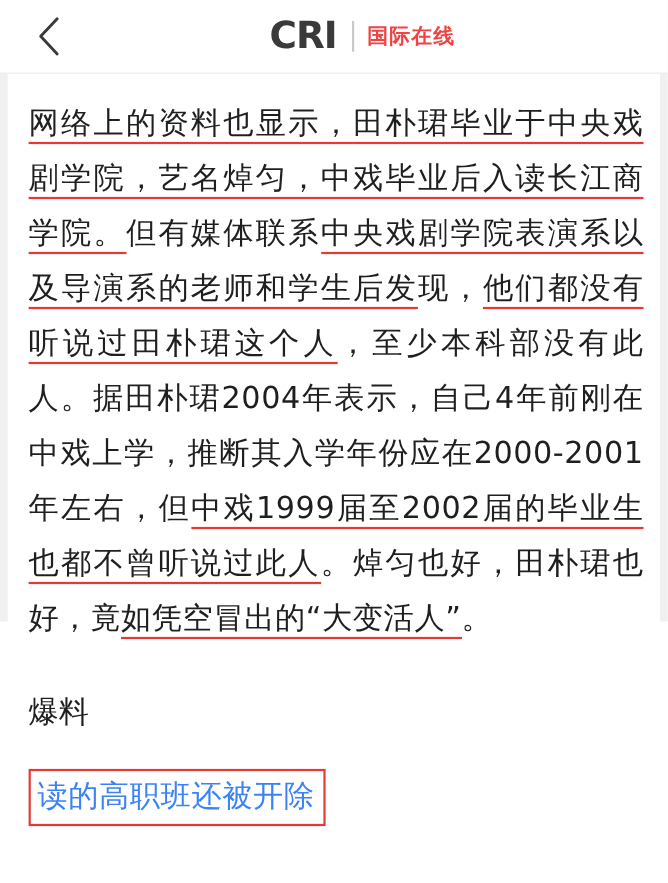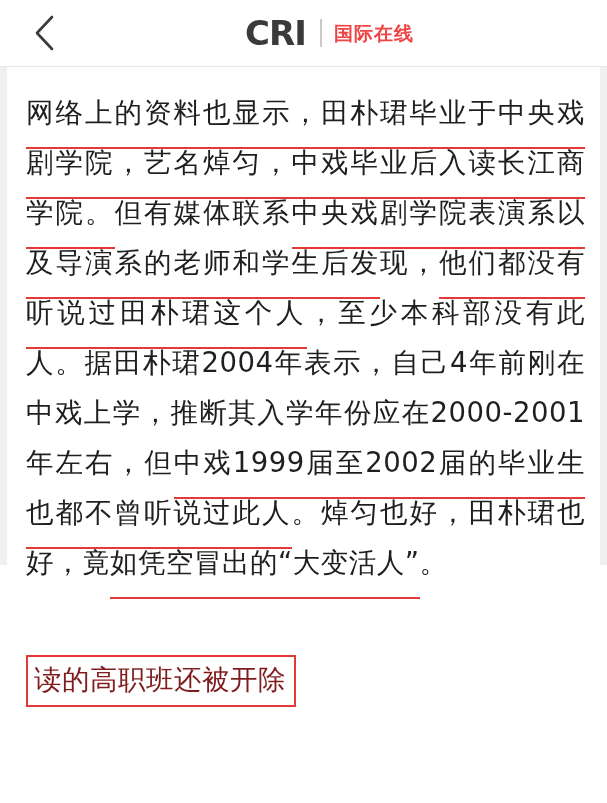--- a/index.html
+++ b/index.html
@@ -102,21 +102,21 @@
     font-size: 27.5px;
     line-height: 50px;
     color: #1f1f1f;
     text-align: justify;
     text-justify: inter-ideograph;
     letter-spacing: 0.5px;
     margin: 0;
   }
   .para .u {
     border-bottom: 2px solid #e53935;
-    padding-bottom: 19px;
+    padding-bottom: 1px;
   }
 
   .gap {
     height: 38px;
   }
 
   .label {
     font-family: "DejaVu Sans", "Liberation Sans", sans-serif;
     font-size: 27.5px;
     line-height: 44px;
@@ -127,21 +127,21 @@
   .boxed-wrap {
     margin-top: 30px;
   }
   .boxed {
     display: inline-block;
     border: 2px solid #e53935;
     padding: 4px 8px 6px 6px;
     font-family: Liberation Serif, serif;
     font-size: 27.5px;
     line-height: 38px;
-    color: #7f1d1d;
+    color: #3b82f6;
     letter-spacing: 0.5px;
   }
 
   
   .edge-left, .edge-right {
     position: absolute;
     top: 0;
     bottom: 0;
     width: 7px;
     background: #f0f0f0;
@@ -172,19 +172,20 @@
       <span class="brand-sep"></span>
       <span class="brand-cn">国际在线</span>
     </div>
   </div>
 
   <div class="article">
     <p class="para"><span class="u">网络上的资料也显示，</span><span class="u">田朴珺毕业于中央戏剧学院，艺名焯匀，中戏毕业后入读长江商学院。</span><span>但有媒体联系</span><span class="u">中央戏剧学院表演系以及导演系的老师和学生后发</span><span>现，</span><span class="u">他们都没有听说过田朴珺这个人</span><span>，至少本科部没有此人。据田朴珺2004年表示，自己4年前刚在中戏上学，推断其入学年份应在2000-2001年左右，但</span><span class="u">中戏1999届至2002届的毕业生也都不曾听说过此人</span><span>。焯匀也好，田朴珺也好，竟</span><span class="u">如凭空冒出的“大变活人”</span><span>。</span></p>
 
     <div class="gap"></div>
 
+    <p class="label">爆料</p>
 
     <div class="boxed-wrap">
       <span class="boxed">读的高职班还被开除</span>
     </div>
   </div>
 
 </div>
 
 </body></html>

